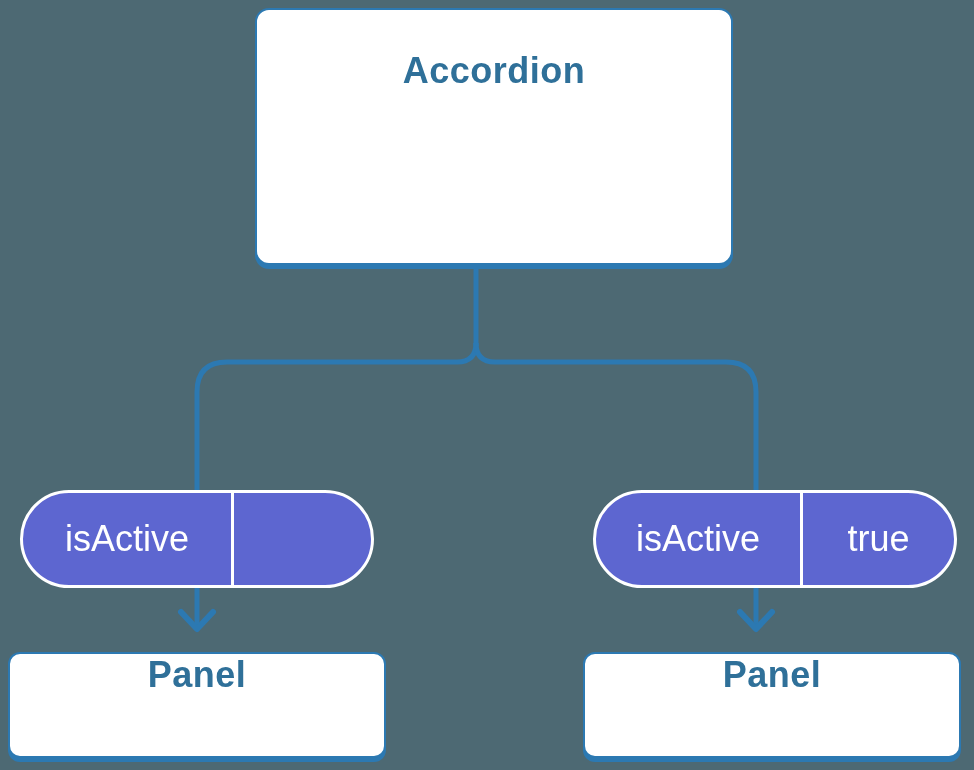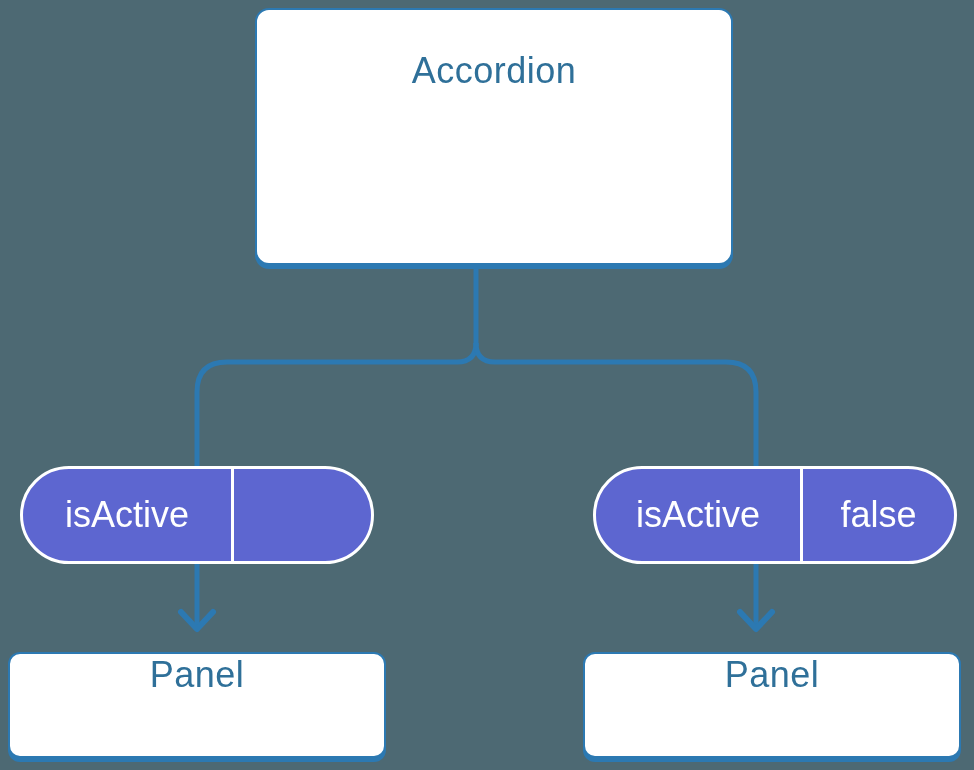--- a/index.html
+++ b/index.html
@@ -30,21 +30,21 @@
     z-index: 1;
   }
   .root-card {
     left: 255px; top: 8px;
     width: 478px; height: 257px;
     border-radius: 14px;
   }
   .component-title {
     color: #2f7099;
     font-size: 36px;
-    font-weight: 400;
+    font-weight: 700;
     letter-spacing: 0.5px;
     text-align: center;
   }
   .root-title {
     position: absolute;
     left: 0; top: 40px;
     width: 100%;
   }
   .prop-pill {
     position: absolute;
@@ -76,20 +76,21 @@
     position: absolute;
     box-sizing: border-box;
     height: 98px;
     border: 3px solid #ffffff;
     border-radius: 49px;
     background: #5d66d0;
     display: flex;
     align-items: stretch;
     overflow: hidden;
     z-index: 1;
+    margin-top: 24px;
   }
   .state-pill-left { left: 20px; top: 466px; width: 354px; }
   .state-pill-right { left: 593px; top: 466px; width: 364px; }
   .state-pill .cell {
     display: flex;
     align-items: center;
     justify-content: center;
     color: #ffffff;
     font-size: 36px;
     font-weight: 400;
@@ -132,21 +133,21 @@
   </div>
 
   <div class="state-pill state-pill-left">
     <div class="cell name">isActive</div>
     <div class="divider"></div>
   </div>
 
   <div class="state-pill state-pill-right">
     <div class="cell name">isActive</div>
     <div class="divider"></div>
-    <div class="cell value">false</div>
+    <div class="cell value">true</div>
   </div>
 
   <div class="component-card panel-card panel-card-left">
     <div class="component-title">Panel</div>
   </div>
 
   <div class="component-card panel-card panel-card-right">
     <div class="component-title">Panel</div>
   </div>
 

